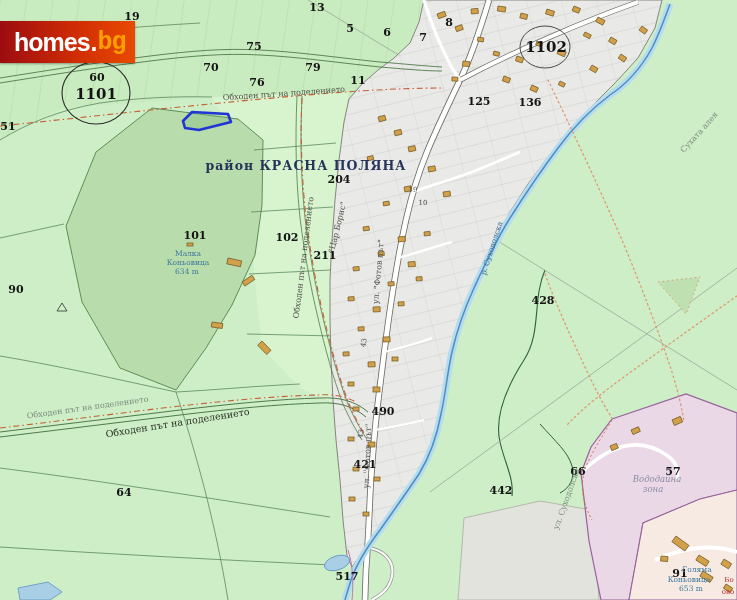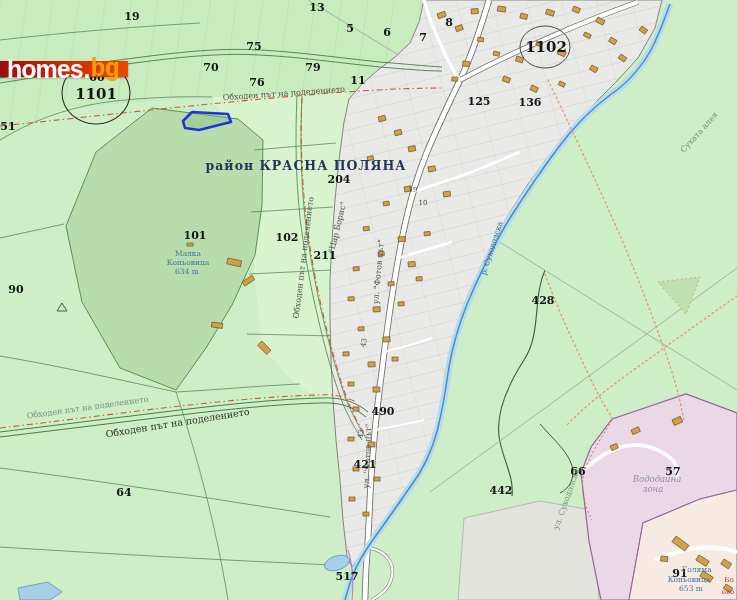--- a/index.html
+++ b/index.html
@@ -1,23 +1,23 @@
 <!DOCTYPE html>
 <html><head>
 <meta charset="utf-8">
 <style>
   html,body{margin:0;padding:0;background:#fff;}
   .stage{position:relative;width:737px;height:600px;overflow:hidden;background:#ec4899;
          font-family:"DejaVu Serif",serif;}
   .stage svg{position:absolute;left:0;top:0;}
-  .logo{position:absolute;left:0;top:21px;height:16px;padding:0 9px 0 7px;z-index:5;
+  .logo{position:absolute;left:0;top:21px;height:42px;padding:0 9px 0 14px;z-index:5;
         background:linear-gradient(90deg,#9c0c10,#cf2c05 55%,#e84a00);
         display:flex;align-items:center;
         font-family:"Liberation Sans",sans-serif;font-weight:bold;font-size:25px;
-        line-height:1;color:#fff;letter-spacing:-1px;box-shadow:0 1px 2px rgba(0,0,0,.35);margin-top:40px;}
+        line-height:1;color:#fff;letter-spacing:-1px;box-shadow:0 1px 2px rgba(0,0,0,.35);}
   .logo .bgpart{color:#ff9e00;font-family:Liberation Mono, monospace;}
   .logo .dot{color:#fff;margin:0 1px;}
   text{font-family:"DejaVu Serif",serif;}
   .num{font-size:11px;font-weight:bold;fill:#141414;}
   .num-lg{font-size:15px;font-weight:bold;fill:#141414;}
   .num-sm{font-size:7px;fill:#4a4a4a;}
   .district{font-size:12.5px;font-weight:bold;fill:#26345a;letter-spacing:1px;}
   .road-label{font-size:8px;fill:#53534a;}
   .road-label-dark{font-size:9.5px;fill:#2c3226;}
   .gray-label{font-size:8px;fill:#7d8a80;}

